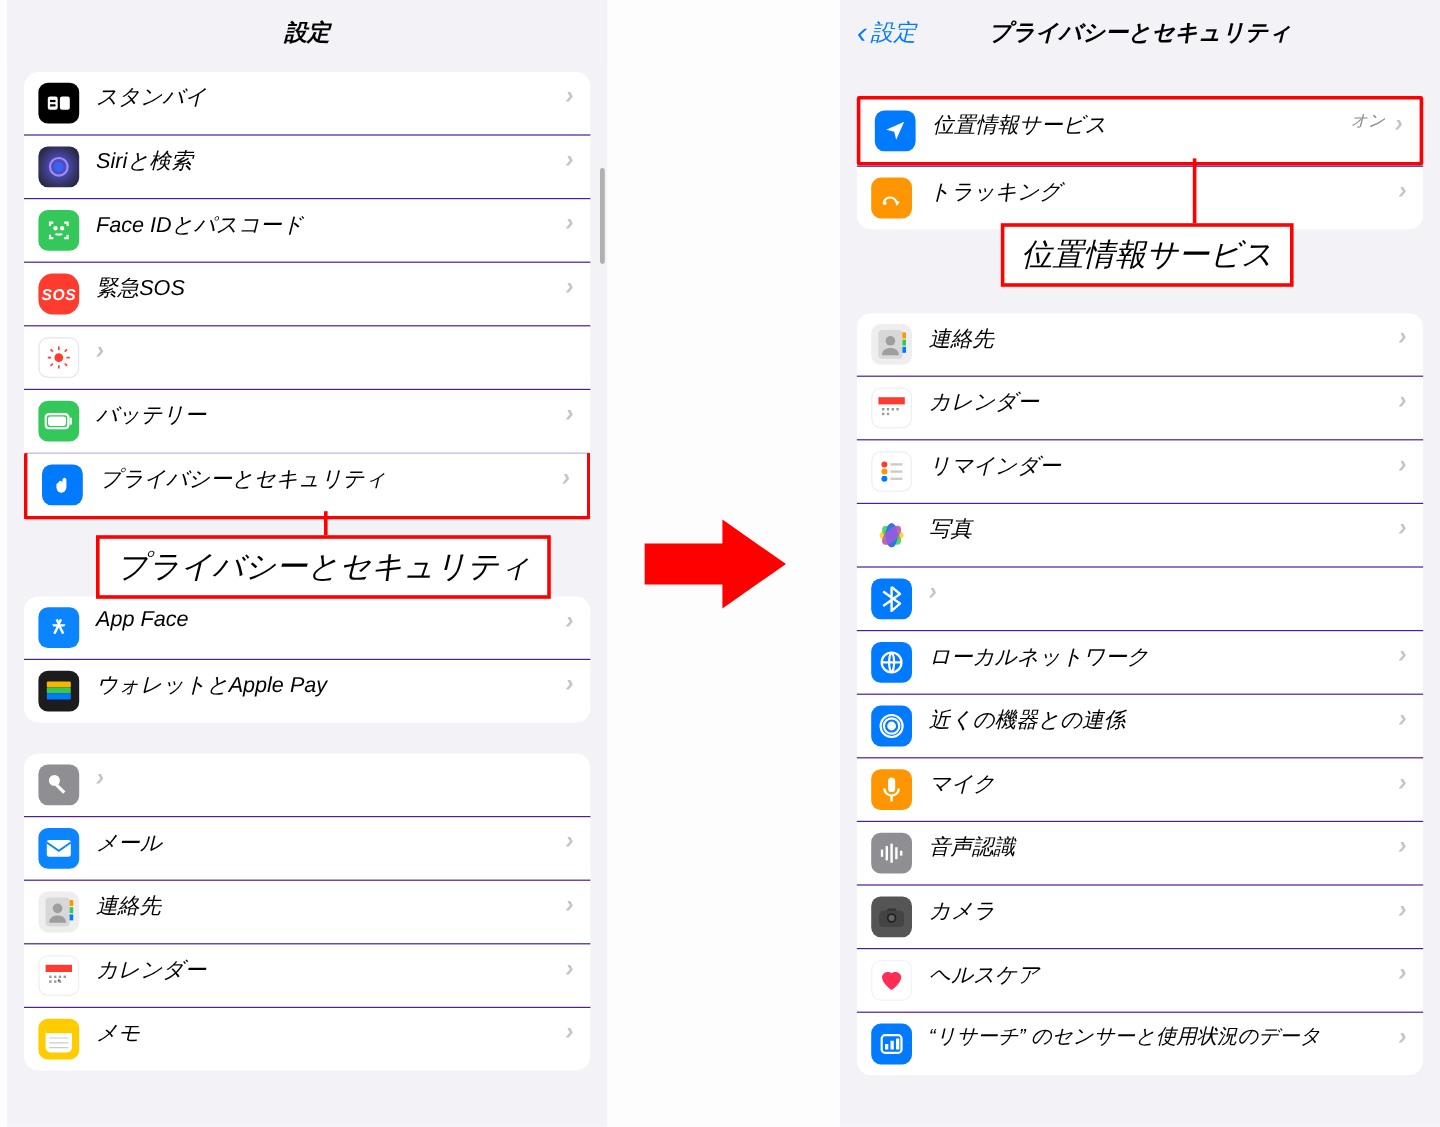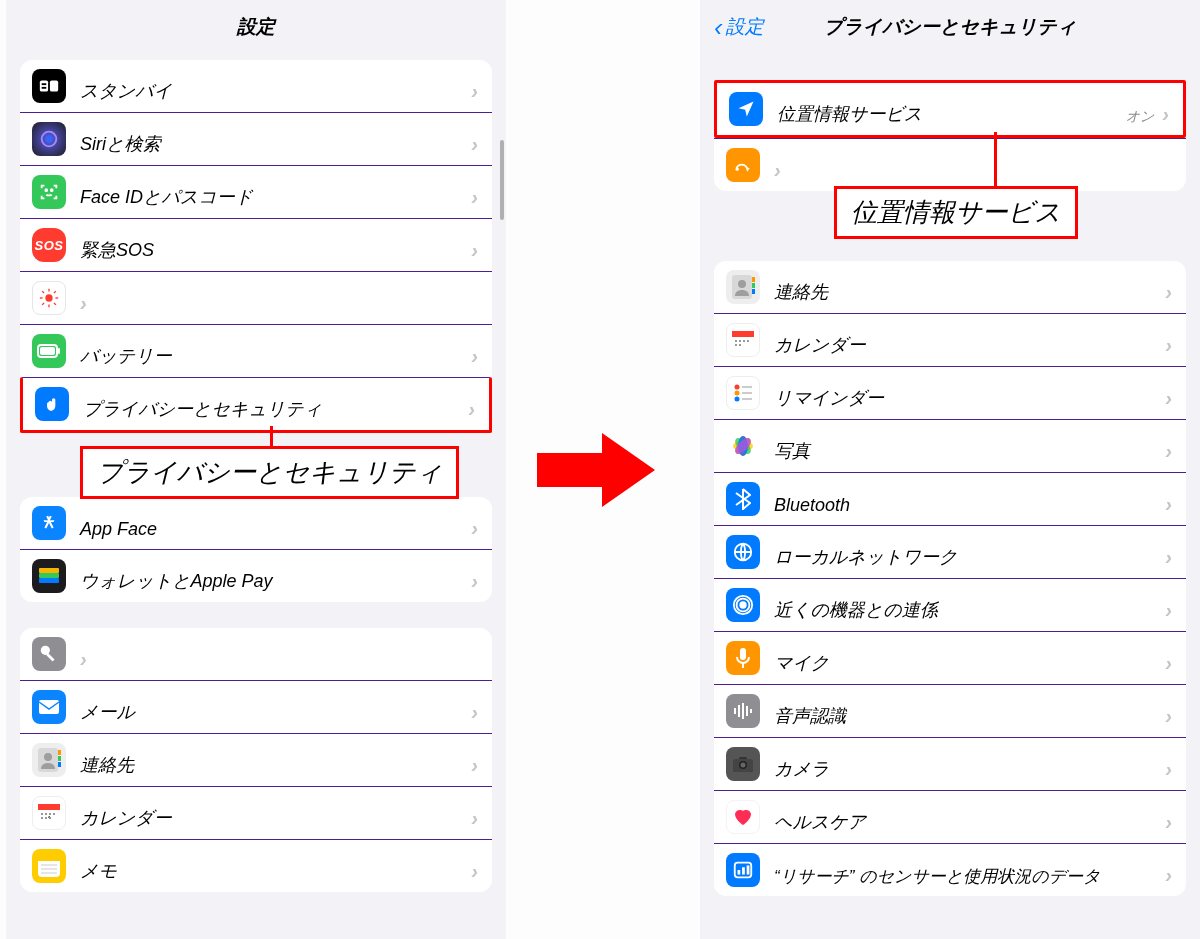--- a/index.html
+++ b/index.html
@@ -62,21 +62,21 @@
     background: #fff;
     border-radius: 12px;
     margin: 14px 14px 26px 14px;
     overflow: visible;
   }
   .group.first { margin-top: 6px; }
   .group .row + .row { border-top: 1px solid #4c1d95; }
 
   .row {
     display: flex;
-    align-items: flex-end;
+    align-items: flex-start;
     padding: 9px 14px 9px 12px;
     min-height: 52px;
     position: relative;
   }
   .icon {
     width: 34px;
     height: 34px;
     border-radius: 8px;
     margin-right: 14px;
     flex-shrink: 0;
@@ -383,20 +383,21 @@
         <div class="chevron">›</div>
       </div>
       <div class="row">
         <div class="icon ic-orange">
           <svg width="20" height="20" viewBox="0 0 24 24" fill="#fff">
               <path d="M4 16c3-6 10-6 13 0" stroke="#fff" stroke-width="2" fill="none"></path>
               <polygon points="15,14 20,16 17,20" fill="#fff"></polygon>
               <circle cx="5" cy="17" r="2"></circle>
             </svg>
         </div>
+        <div class="label">トラッキング</div>
         <div class="chevron">›</div>
       </div>
 
       <div class="callout-line-v" style="left:280px; top:52px; height:56px;"></div>
       <div class="callout" style="left:120px; top:106px;">位置情報サービス</div>
     </div>
 
     <div class="group" style="margin-top:70px;">
       <div class="row">
         <div class="icon ic-contact">
@@ -459,21 +460,20 @@
         </div>
         <div class="label">写真</div>
         <div class="chevron">›</div>
       </div>
       <div class="row">
         <div class="icon ic-blue">
           <svg width="16" height="22" viewBox="0 0 16 22" fill="none" stroke="#fff" stroke-width="2">
               <path d="M8 1v20l7-6L1 5m0 12l14-10L8 1"></path>
             </svg>
         </div>
-        <div class="label">Bluetooth</div>
         <div class="chevron">›</div>
       </div>
       <div class="row">
         <div class="icon ic-blue">
           <svg width="22" height="22" viewBox="0 0 24 24" fill="none" stroke="#fff" stroke-width="2">
               <circle cx="12" cy="12" r="9"></circle>
               <path d="M3 12h18M12 3c3 3 3 15 0 18M12 3c-3 3-3 15 0 18"></path>
             </svg>
         </div>
         <div class="label">ローカルネットワーク</div>

